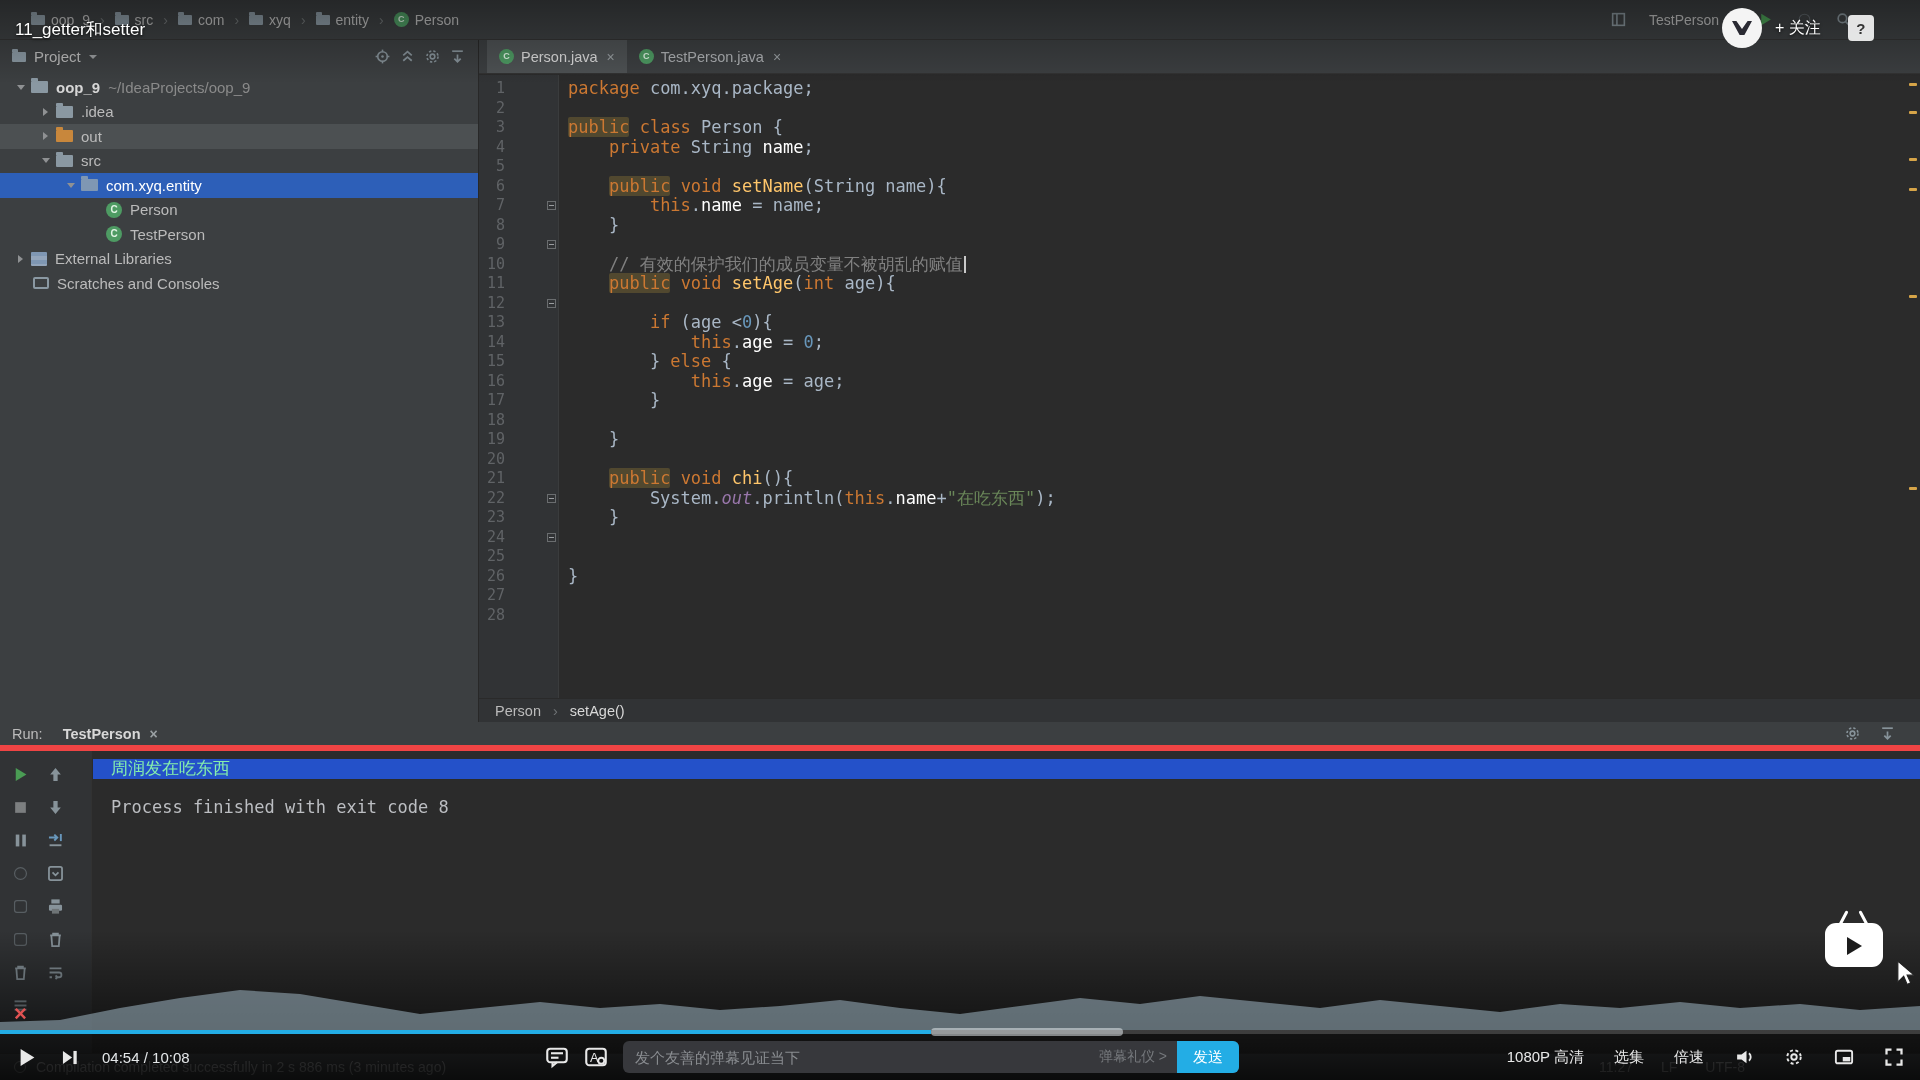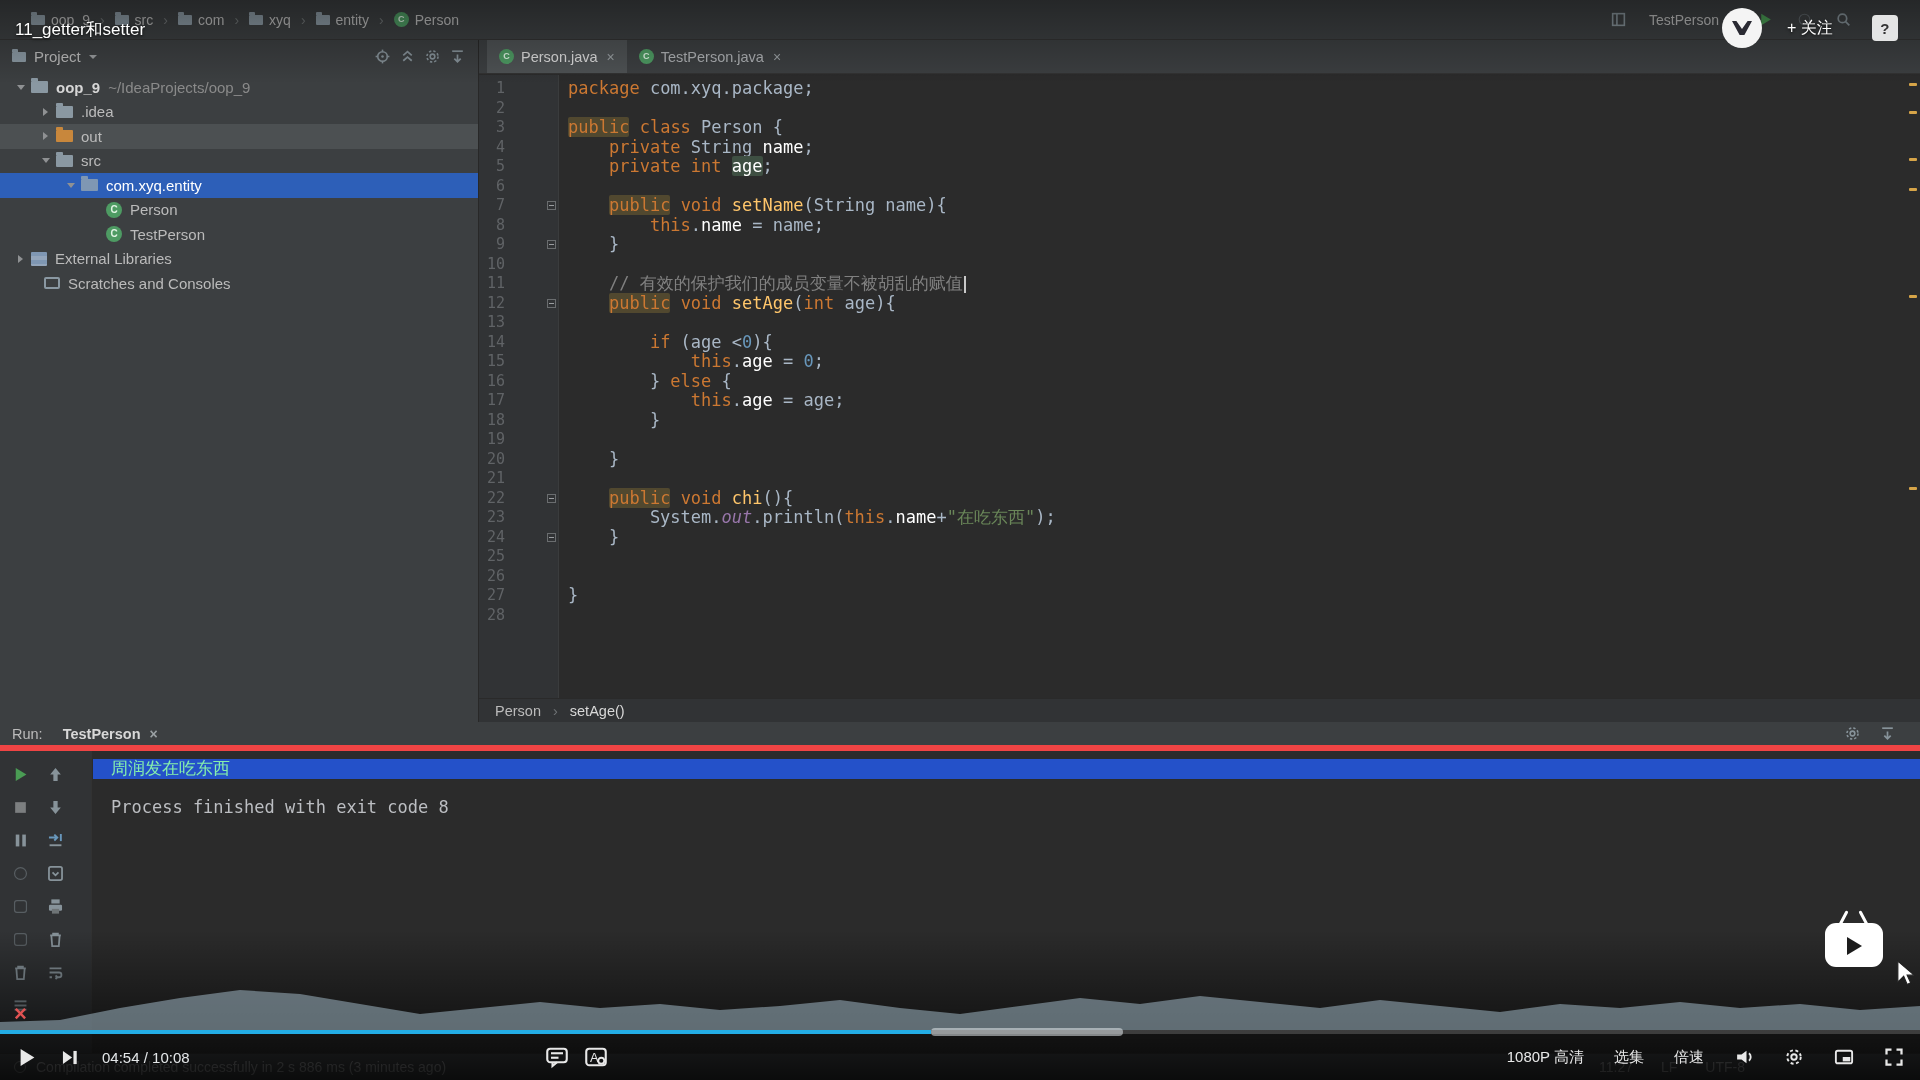--- a/index.html
+++ b/index.html
@@ -87,21 +87,21 @@
 .con-line.hl{background:#2451c9;color:#86efac}
 
 
 #statusbar{position:absolute;left:0;bottom:0;right:0;height:27px;background:#3c3f41;border-top:1px solid #323232;display:flex;align-items:center;padding:0 175px 0 14px;color:#8b8d8f;font-size:14px;gap:10px;z-index:1}
 .sicon{width:12px;height:12px;border:1px solid #7b7d7f;border-radius:50%;flex:none}
 #status-right{margin-left:auto;display:flex;gap:28px}
 
 
 #v-top-grad{position:absolute;left:0;top:0;right:0;height:84px;background:linear-gradient(rgba(0,0,0,.38),transparent);z-index:20;pointer-events:none}
 #v-title{position:absolute;left:15px;top:18px;z-index:21;color:#fff;font-size:17px;text-shadow:0 1px 3px rgba(0,0,0,.9)}
-#v-follow{position:absolute;left:1722px;top:8px;z-index:21;display:flex;align-items:center;gap:25px}
+#v-follow{position:absolute;left:1722px;top:8px;z-index:21;display:flex;align-items:center;gap:13px}
 #v-avatar{width:40px;height:40px;border-radius:50%;background:#f4f4f4;position:relative;overflow:hidden}
 #v-avatar::after{content:"";position:absolute;left:10px;top:13px;width:20px;height:14px;background:#2a2a33;clip-path:polygon(0 0,22% 0,50% 58%,78% 0,100% 0,62% 100%,38% 100%)}
 #v-follow-label{color:#fff;font-size:16px;text-shadow:0 1px 3px rgba(0,0,0,.8)}
 #v-help{width:26px;height:26px;background:rgba(244,244,244,.92);border-radius:4px;color:#333;font-weight:bold;font-size:15px;display:flex;align-items:center;justify-content:center;margin-left:14px}
 #v-bottom-grad{position:absolute;left:0;bottom:0;right:0;height:150px;background:linear-gradient(transparent,rgba(0,0,0,.82));z-index:10;pointer-events:none}
 #v-wave{position:absolute;left:0;bottom:50px;width:1920px;height:60px;z-index:11;opacity:.55;pointer-events:none}
 #v-progress{position:absolute;left:0;bottom:46px;right:0;height:4px;background:rgba(255,255,255,.18);z-index:12}
 #v-played{position:absolute;left:0;top:0;bottom:0;background:#23ade5}
 #v-buffer{position:absolute;top:-2px;height:8px;background:rgba(225,231,235,.55);border-radius:4px}
 #v-controls{position:absolute;left:0;bottom:0;right:0;height:46px;z-index:13;display:flex;align-items:center;color:#e8e8e8}
@@ -274,21 +274,21 @@
         <div class="trow" style="padding-left: 85px;">
           <span class="chev none"></span>
           <span class="ticon class">C</span>
           <span class="tlabel">TestPerson</span>
         </div>
         <div class="trow" style="padding-left: 10px;">
           <span class="chev right"></span>
           <span class="ticon lib"></span>
           <span class="tlabel">External Libraries</span>
         </div>
-        <div class="trow" style="padding-left: 23px;">
+        <div class="trow" style="padding-left: 12px;">
           <span class="chev none"></span>
           <span class="ticon scratch"></span>
           <span class="tlabel">Scratches and Consoles</span>
         </div>
       </div>
   </div>
 
   <div id="editor-tabs">
     <div class="etab sel">
       <span class="cicon">C</span>
@@ -331,21 +331,20 @@
         <div class="gl">25</div>
         <div class="gl">26</div>
         <div class="gl">27</div>
         <div class="gl">28</div>
       </div>
     <div id="codelines">
         <div class="cl"><span class="tk kw">package</span><span class="tk pl"> com.xyq.package;</span></div>
         <div class="cl"></div>
         <div class="cl"><span class="tk kw hl">public</span><span class="tk pl"> </span><span class="tk kw">class</span><span class="tk pl"> Person {</span></div>
         <div class="cl"><span class="tk pl">    </span><span class="tk kw">private</span><span class="tk pl"> String </span><span class="tk fld">name</span><span class="tk pl">;</span></div>
-        <div class="cl"><span class="tk pl">    </span><span class="tk kw">private</span><span class="tk pl"> </span><span class="tk kw">int</span><span class="tk pl"> </span><span class="tk fld hl2">age</span><span class="tk pl">;</span></div>
         <div class="cl"></div>
         <div class="cl"><span class="tk pl">    </span><span class="tk kw hl">public</span><span class="tk pl"> </span><span class="tk kw">void</span><span class="tk pl"> </span><span class="tk mth">setName</span><span class="tk pl">(String name){</span></div>
         <div class="cl"><span class="tk pl">        </span><span class="tk kw">this</span><span class="tk pl">.</span><span class="tk fld">name</span><span class="tk pl"> = name;</span></div>
         <div class="cl"><span class="tk pl">    }</span></div>
         <div class="cl"></div>
         <div class="cl"><span class="tk pl">    </span><span class="tk cmt">// 有效的保护我们的成员变量不被胡乱的赋值</span><span class="caret"></span></div>
         <div class="cl"><span class="tk pl">    </span><span class="tk kw hl">public</span><span class="tk pl"> </span><span class="tk kw">void</span><span class="tk pl"> </span><span class="tk mth">setAge</span><span class="tk pl">(</span><span class="tk kw">int</span><span class="tk pl"> age){</span></div>
         <div class="cl"></div>
         <div class="cl"><span class="tk pl">        </span><span class="tk kw">if</span><span class="tk pl"> (age &lt;</span><span class="tk num">0</span><span class="tk pl">){</span></div>
         <div class="cl"><span class="tk pl">            </span><span class="tk kw">this</span><span class="tk pl">.</span><span class="tk fld">age</span><span class="tk pl"> = </span><span class="tk num">0</span><span class="tk pl">;</span></div>
@@ -574,20 +573,25 @@
             </g>
           </svg>
         </span>
       <span class="mi">
           <svg viewBox="0 0 16 16" xmlns="http://www.w3.org/2000/svg">
             <rect x="1.5" y="2.5" width="13" height="11" rx="2" stroke="#e8e8e8" stroke-width="1.4" fill="none"></rect>
             <text x="4" y="11" fill="#e8e8e8" font-size="8.5" font-family="Liberation Sans,sans-serif">A</text>
             <circle cx="11.5" cy="10.5" r="2" stroke="#e8e8e8" stroke-width="1.2" fill="none"></circle>
           </svg>
         </span>
+      <div id="dm-box">
+        <input class="dm-input" placeholder="发个友善的弹幕见证当下" style="">
+        <span id="dm-rules">弹幕礼仪 &gt;</span>
+        <button id="dm-send" style="background: rgb(35, 173, 229);">发送</button>
+      </div>
     </div>
     <div id="vc-right">
       <span>1080P 高清</span>
       <span>选集</span>
       <span>倍速</span>
       <span class="mi">
           <svg viewBox="0 0 16 16" xmlns="http://www.w3.org/2000/svg">
             <path d="M2.5,6 H6 L10,3 V13 L6,10 H2.5 Z" fill="#e8e8e8"></path>
             <path d="M12,5 a4,4 0 0 1 0,6" stroke="#e8e8e8" stroke-width="1.5" fill="none"></path>
           </svg>

